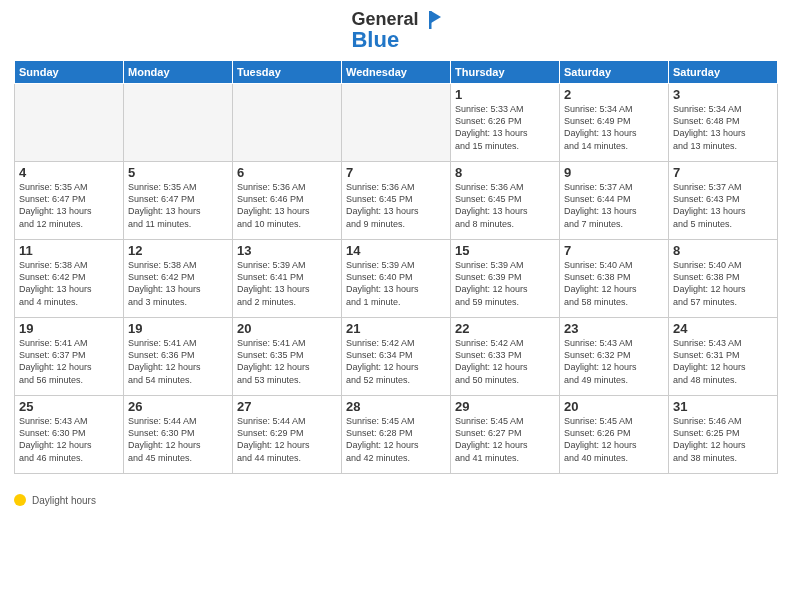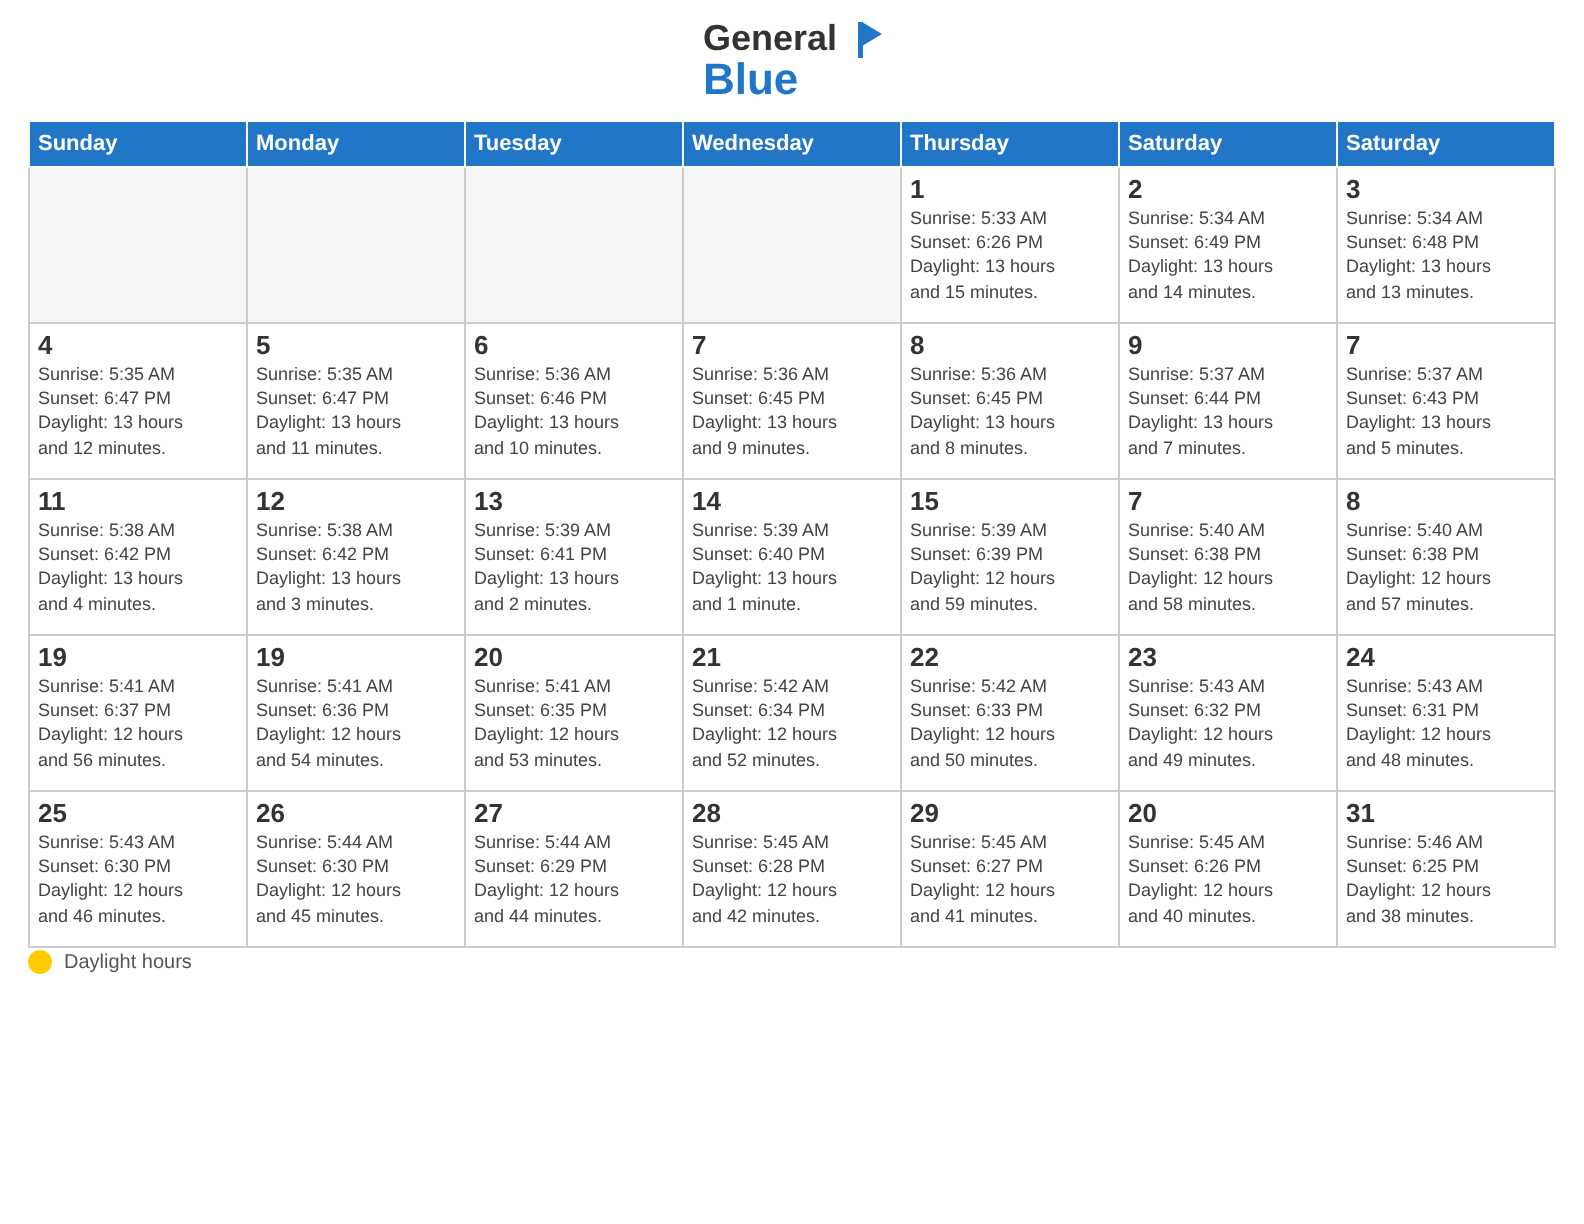--- a/index.html
+++ b/index.html
@@ -73,21 +73,21 @@
     }
     .day-info {
       font-size: 9px;
       color: #444;
       line-height: 1.35;
     }
     .footer-legend {
       display: flex;
       align-items: center;
       gap: 6px;
-      margin-top: 1px;
+      margin-top: 20px;
       font-size: 10px;
       color: #555;
     }
     .legend-sun {
       width: 12px;
       height: 12px;
       background: #ffcc00;
       border-radius: 50%;
       display: inline-block;
     }

